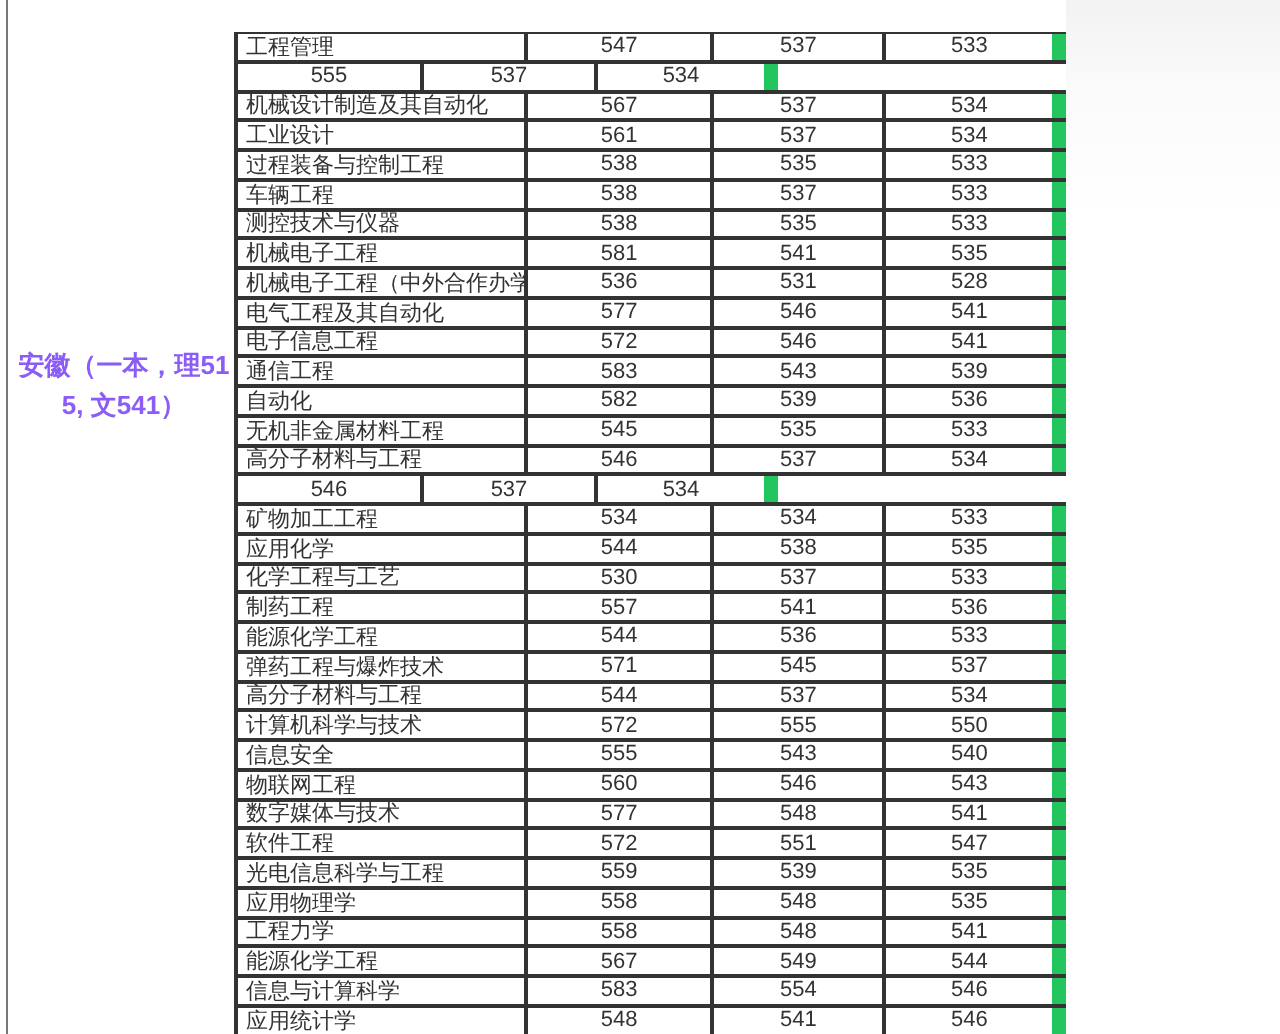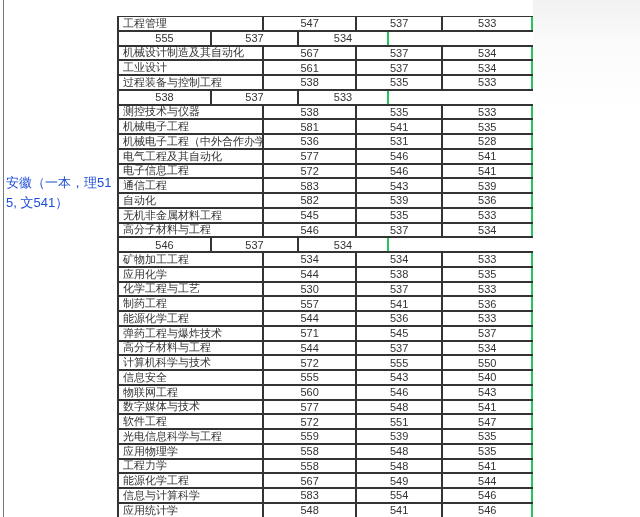--- a/index.html
+++ b/index.html
@@ -14,22 +14,23 @@
     background:#ffffff;
   }
   
   .left-rule{
     position:absolute;left:3px;top:0;width:1px;height:517px;
     background:#777;
   }
   
   .region-label{
     position:absolute;left:6px;top:173px;width:112px;
-    font-size:13px;line-height:20px;font-weight:normal;color:#1d4ed8;
+    font-size:13px;line-height:20px;font-weight:bold;color:#8b5cf6;
     word-break:break-all;
+    text-align:center;
   }
   
   .score-table{
     position:absolute;left:117px;top:16px;width:416px;height:517px;
     display:flex;flex-direction:column;
     border-left:2px solid #333;
     border-top:1px solid #333;
     box-sizing:border-box;
     background:#fff;
   }
@@ -44,21 +45,21 @@
     box-sizing:border-box;
     border-right:2px solid #333;
     display:flex;align-items:center;
     font-size:11px;color:#333;
     overflow:hidden;white-space:nowrap;
   }
   .cell.name{width:146px;padding-left:4px;}
   .cell.num{justify-content:center;}
   .cell.num.c1{width:93px;}
   .cell.num.c2{width:87px;}
-  .cell.num.c3{width:90px;border-right:2px solid #22c55e;}
+  .cell.num.c3{width:90px;border-right:7px solid #22c55e;}
   
   .right-panel{
     position:absolute;left:533px;top:0;width:107px;height:517px;
     background:linear-gradient(to bottom,#f2f2f2 0px,#fafafa 40px,#ffffff 110px);
   }
 </style>
 </head>
 <body>
 
 <div id="screen">
@@ -95,20 +96,21 @@
   </div>
 
   <div class="row">
     <div class="cell name">过程装备与控制工程</div>
     <div class="cell num c1">538</div>
     <div class="cell num c2">535</div>
     <div class="cell num c3">533</div>
   </div>
 
   <div class="row">
+    <div class="cell name">车辆工程</div>
     <div class="cell num c1">538</div>
     <div class="cell num c2">537</div>
     <div class="cell num c3">533</div>
   </div>
 
   <div class="row">
     <div class="cell name">测控技术与仪器</div>
     <div class="cell num c1">538</div>
     <div class="cell num c2">535</div>
     <div class="cell num c3">533</div>

